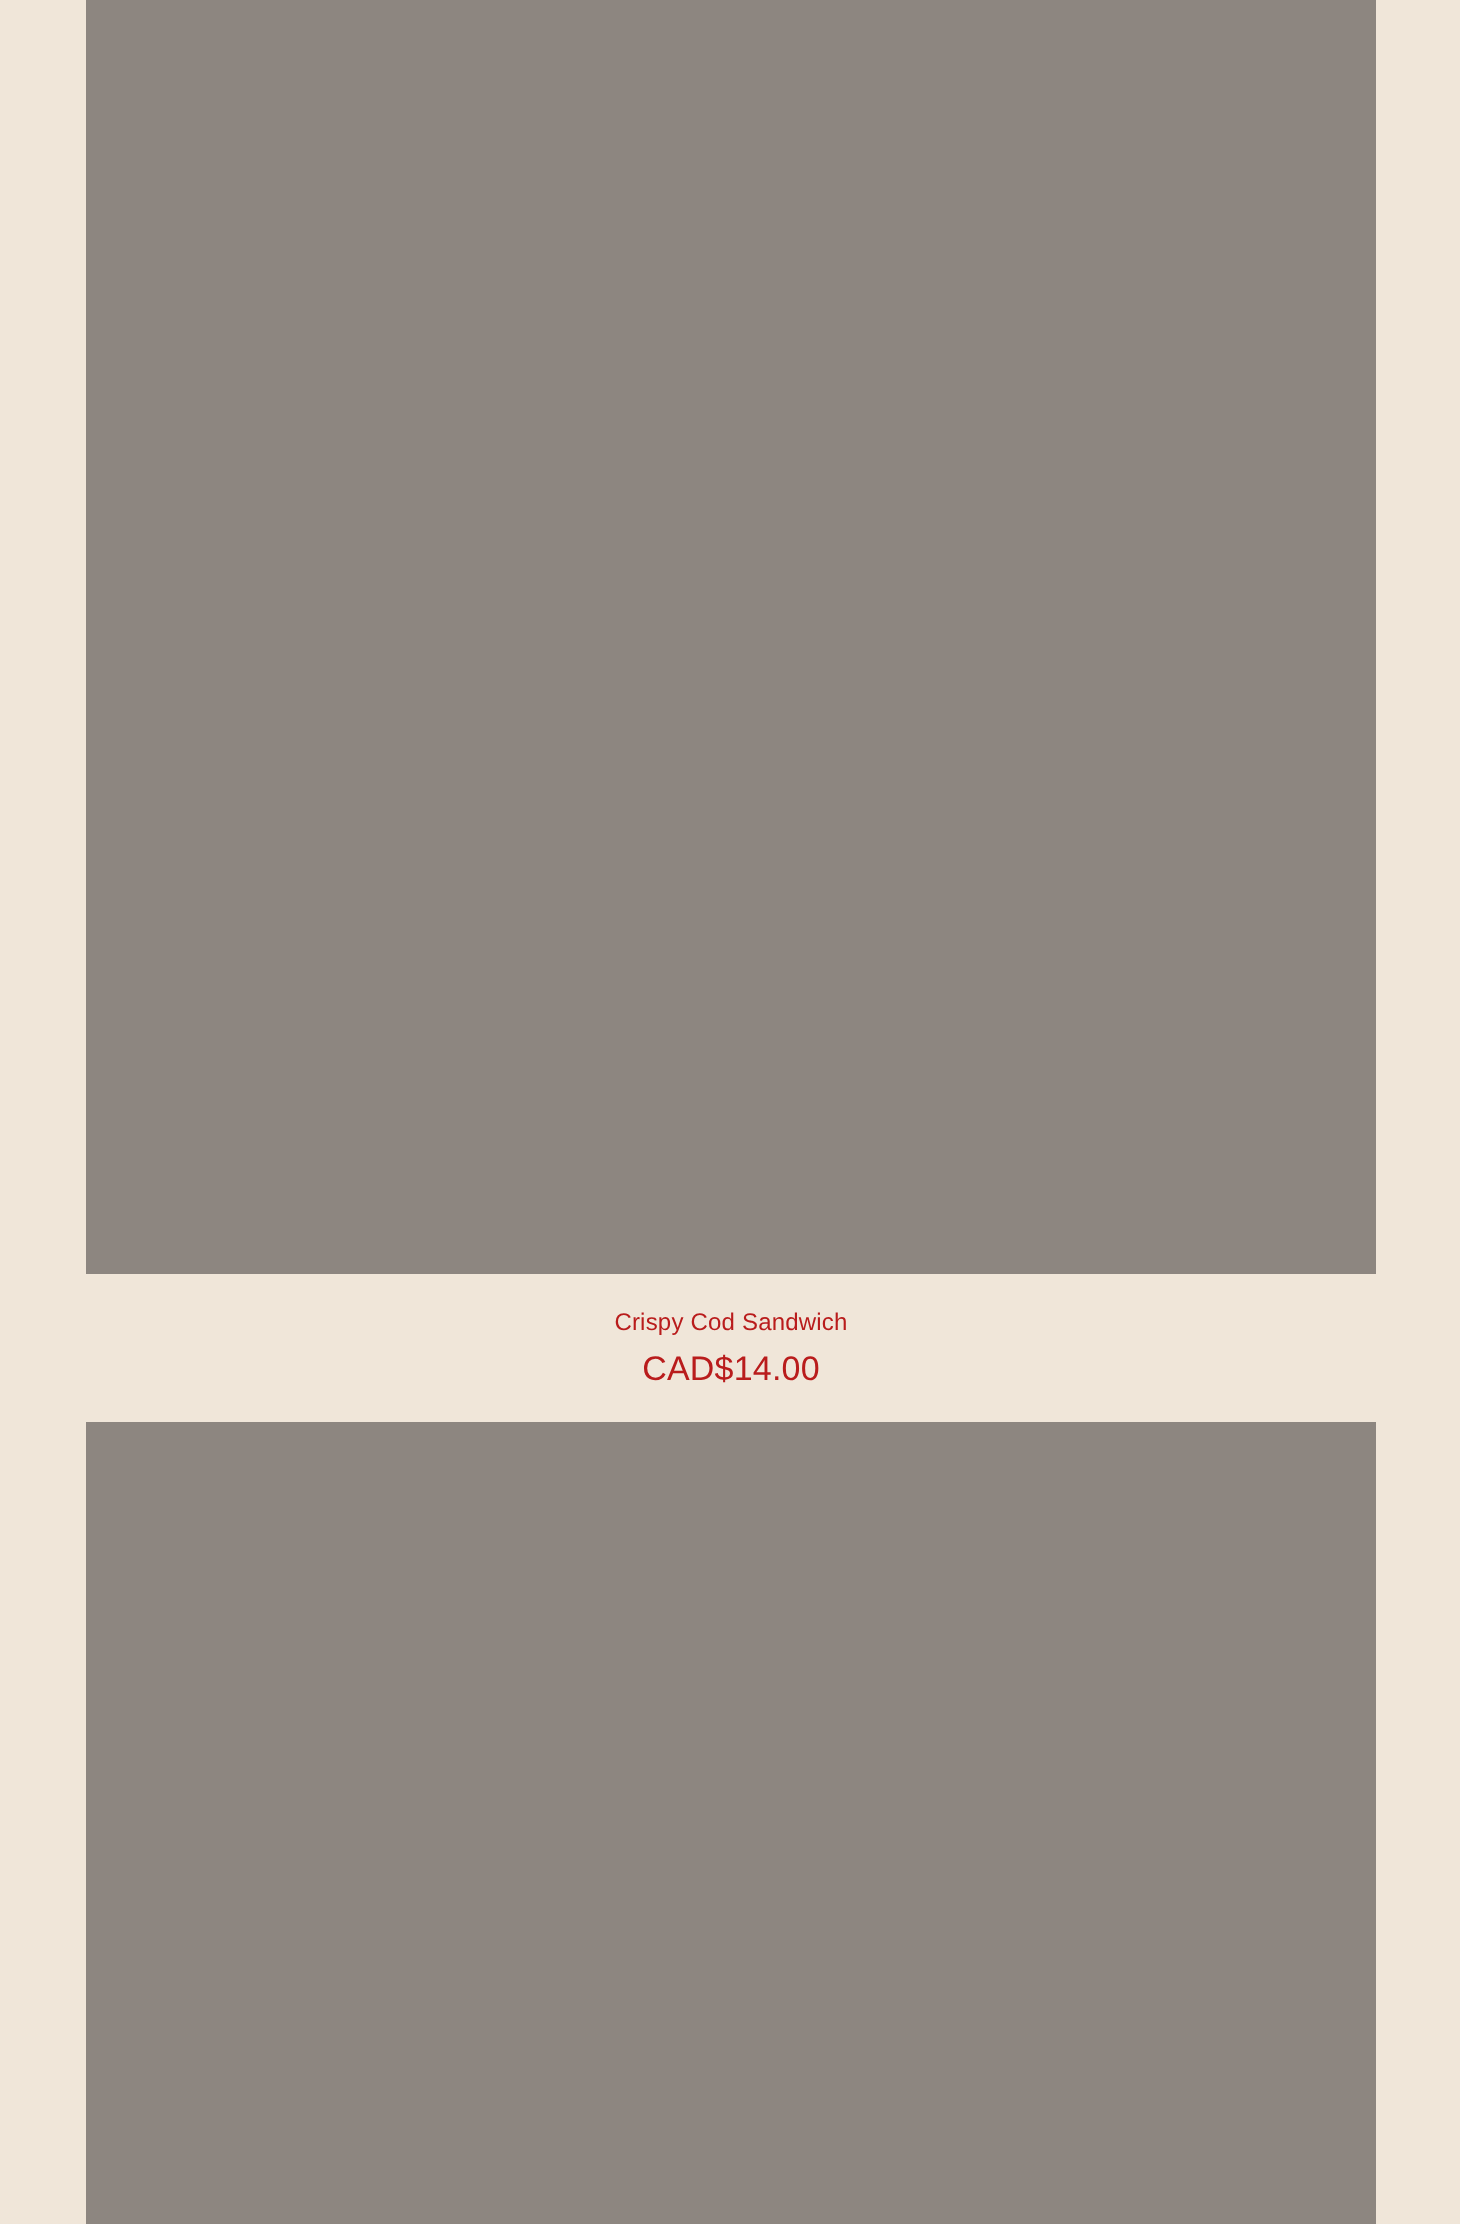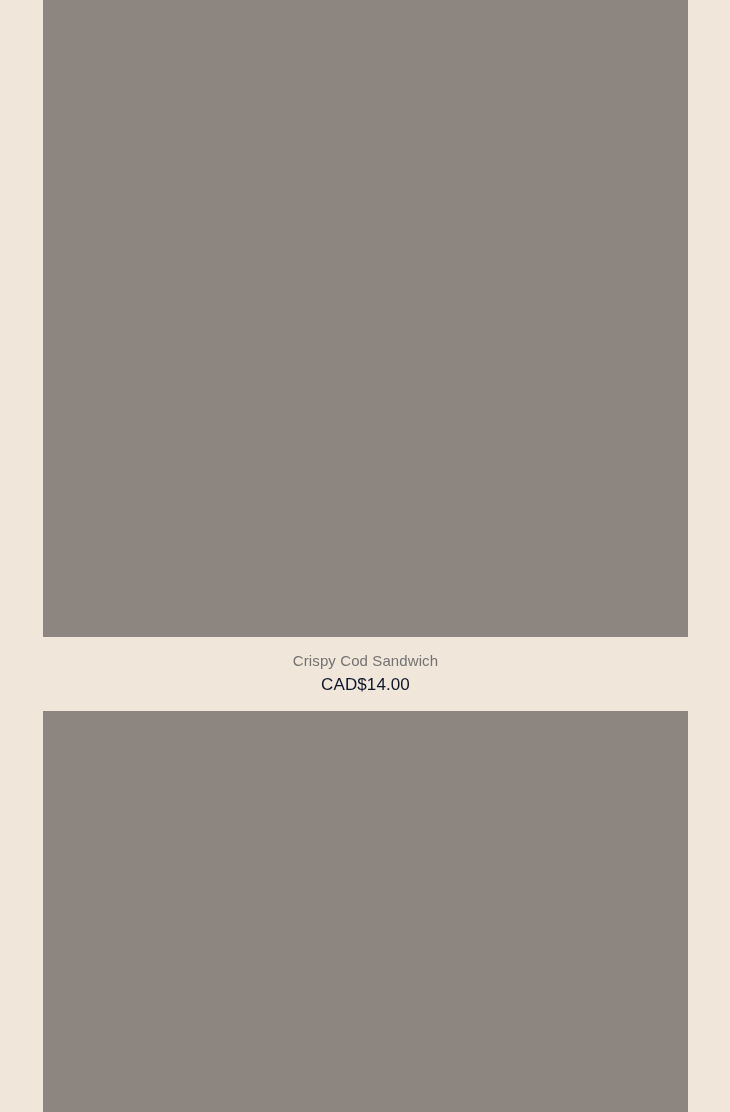--- a/index.html
+++ b/index.html
@@ -52,30 +52,30 @@
   }
 
   .product-info {
     padding-top: 12px;
     padding-bottom: 14px;
     text-align: center;
   }
 
   .product-title {
     display: block;
-    color: #737373;
-    font-size: 15px;
+    color: #b91c1c;
+    font-size: 12px;
     line-height: 24px;
     font-weight: 400;
     letter-spacing: 0.1px;
   }
 
   .product-price {
     display: block;
-    color: #0f172a;
+    color: #b91c1c;
     font-size: 17px;
     line-height: 24px;
     font-weight: 400;
     letter-spacing: 0.1px;
     text-align: center;
   }
 </style>
 </head>
 <body>
 

